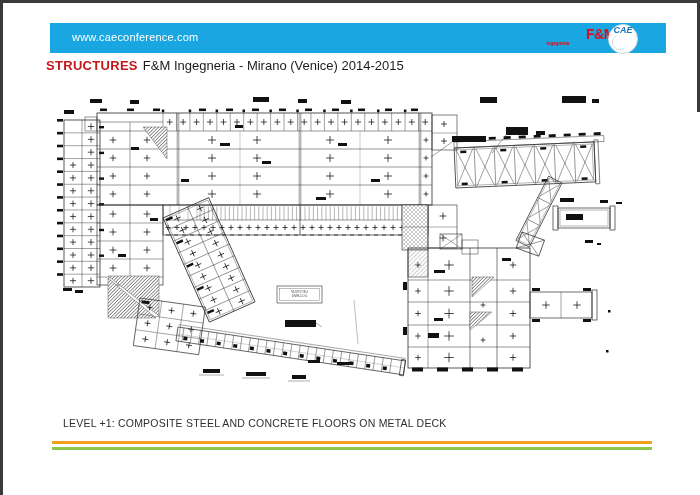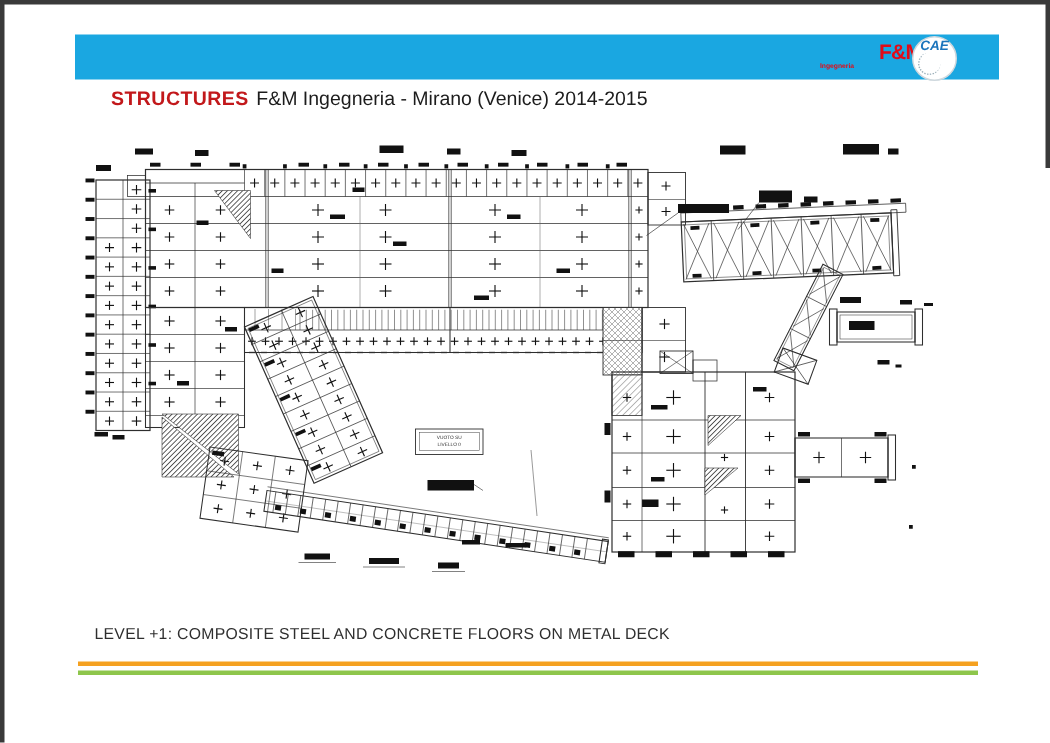--- a/index.html
+++ b/index.html
@@ -26,41 +26,42 @@
   .fm-logo .fm-sub{color:#E30B17;font-size:4.5px;font-weight:700;margin-top:1px;}
   .cae-logo{
     position:absolute;right:28px;top:1px;width:28px;height:28px;border-radius:50%;
     background:#ffffff;border:1px solid #cfd8de;
     display:flex;align-items:flex-start;justify-content:center;
   }
   .cae-logo span{color:#1C75BC;font-style:italic;font-weight:700;font-size:9px;}
   .cae-dots{position:absolute;left:3px;bottom:3px;width:14px;height:14px;
     border-bottom:1.5px dotted #9fb2bc;border-left:1.5px dotted #9fb2bc;border-radius:50%;}
 
-  .title-line{position:absolute;left:74px;top:58px;font-size:13px;white-space:nowrap;}
+  .title-line{position:absolute;left:46px;top:58px;font-size:13px;white-space:nowrap;}
   .title-keyword{color:#C2181B;font-weight:700;letter-spacing:0.3px;}
   .title-text{color:#1c1c1c;font-weight:400;margin-left:5px;}
 
   .plan-wrap{position:absolute;left:50px;top:92px;width:575px;height:310px;}
 
   .caption{
     position:absolute;left:63px;top:417px;
     font-size:10.5px;color:#2e2e2e;letter-spacing:0.2px;white-space:nowrap;text-align:center;
   }
   .stripe-orange{position:absolute;left:52px;top:441px;width:600px;height:3.2px;background:#F5A120;}
   .stripe-green{position:absolute;left:52px;top:447px;width:600px;height:3.2px;background:#8EC64C;}
 </style>
 </head>
 <body>
 
 <div class="frame-top"></div>
 <div class="frame-left"></div>
 <div class="frame-right"></div>
 
 <div class="header-bar">
+  <span class="header-url">www.caeconference.com</span>
   <div class="fm-logo">
     <div class="fm-main">F&amp;M</div>
     <div class="fm-sub">Ingegneria</div>
   </div>
   <div class="cae-logo">
     <div class="cae-dots"></div>
     <span>CAE</span>
   </div>
 </div>
 

